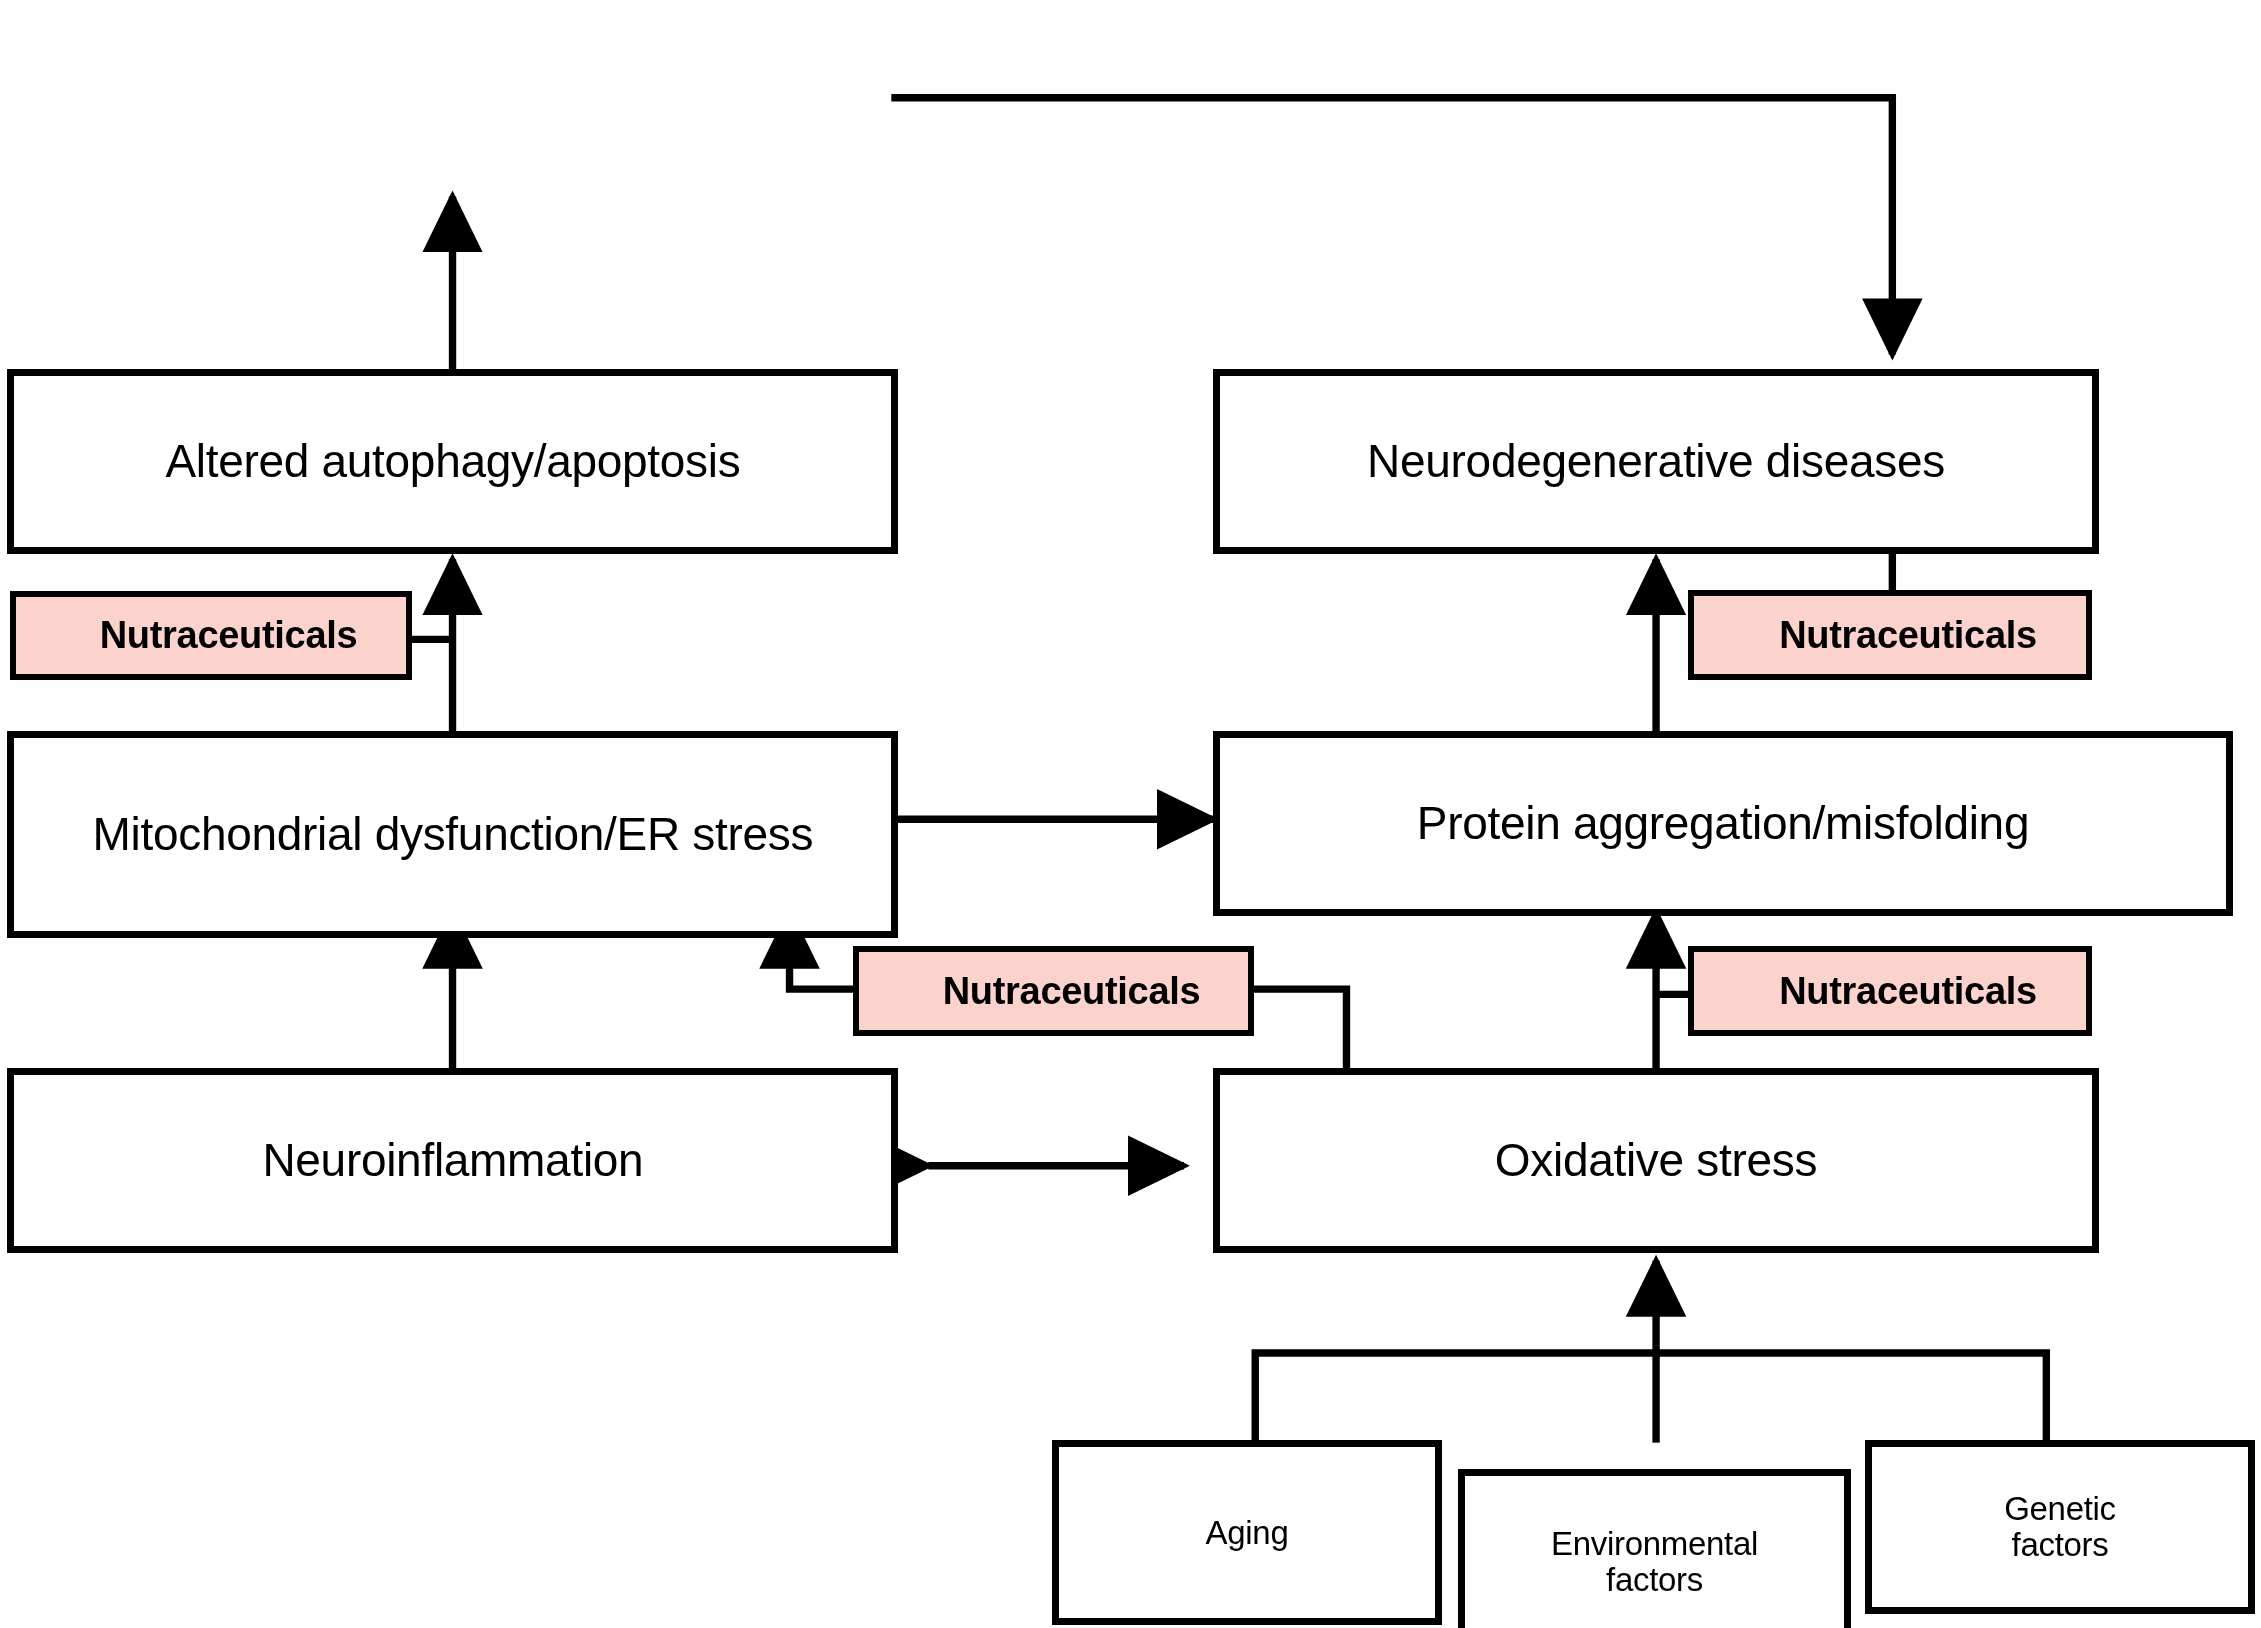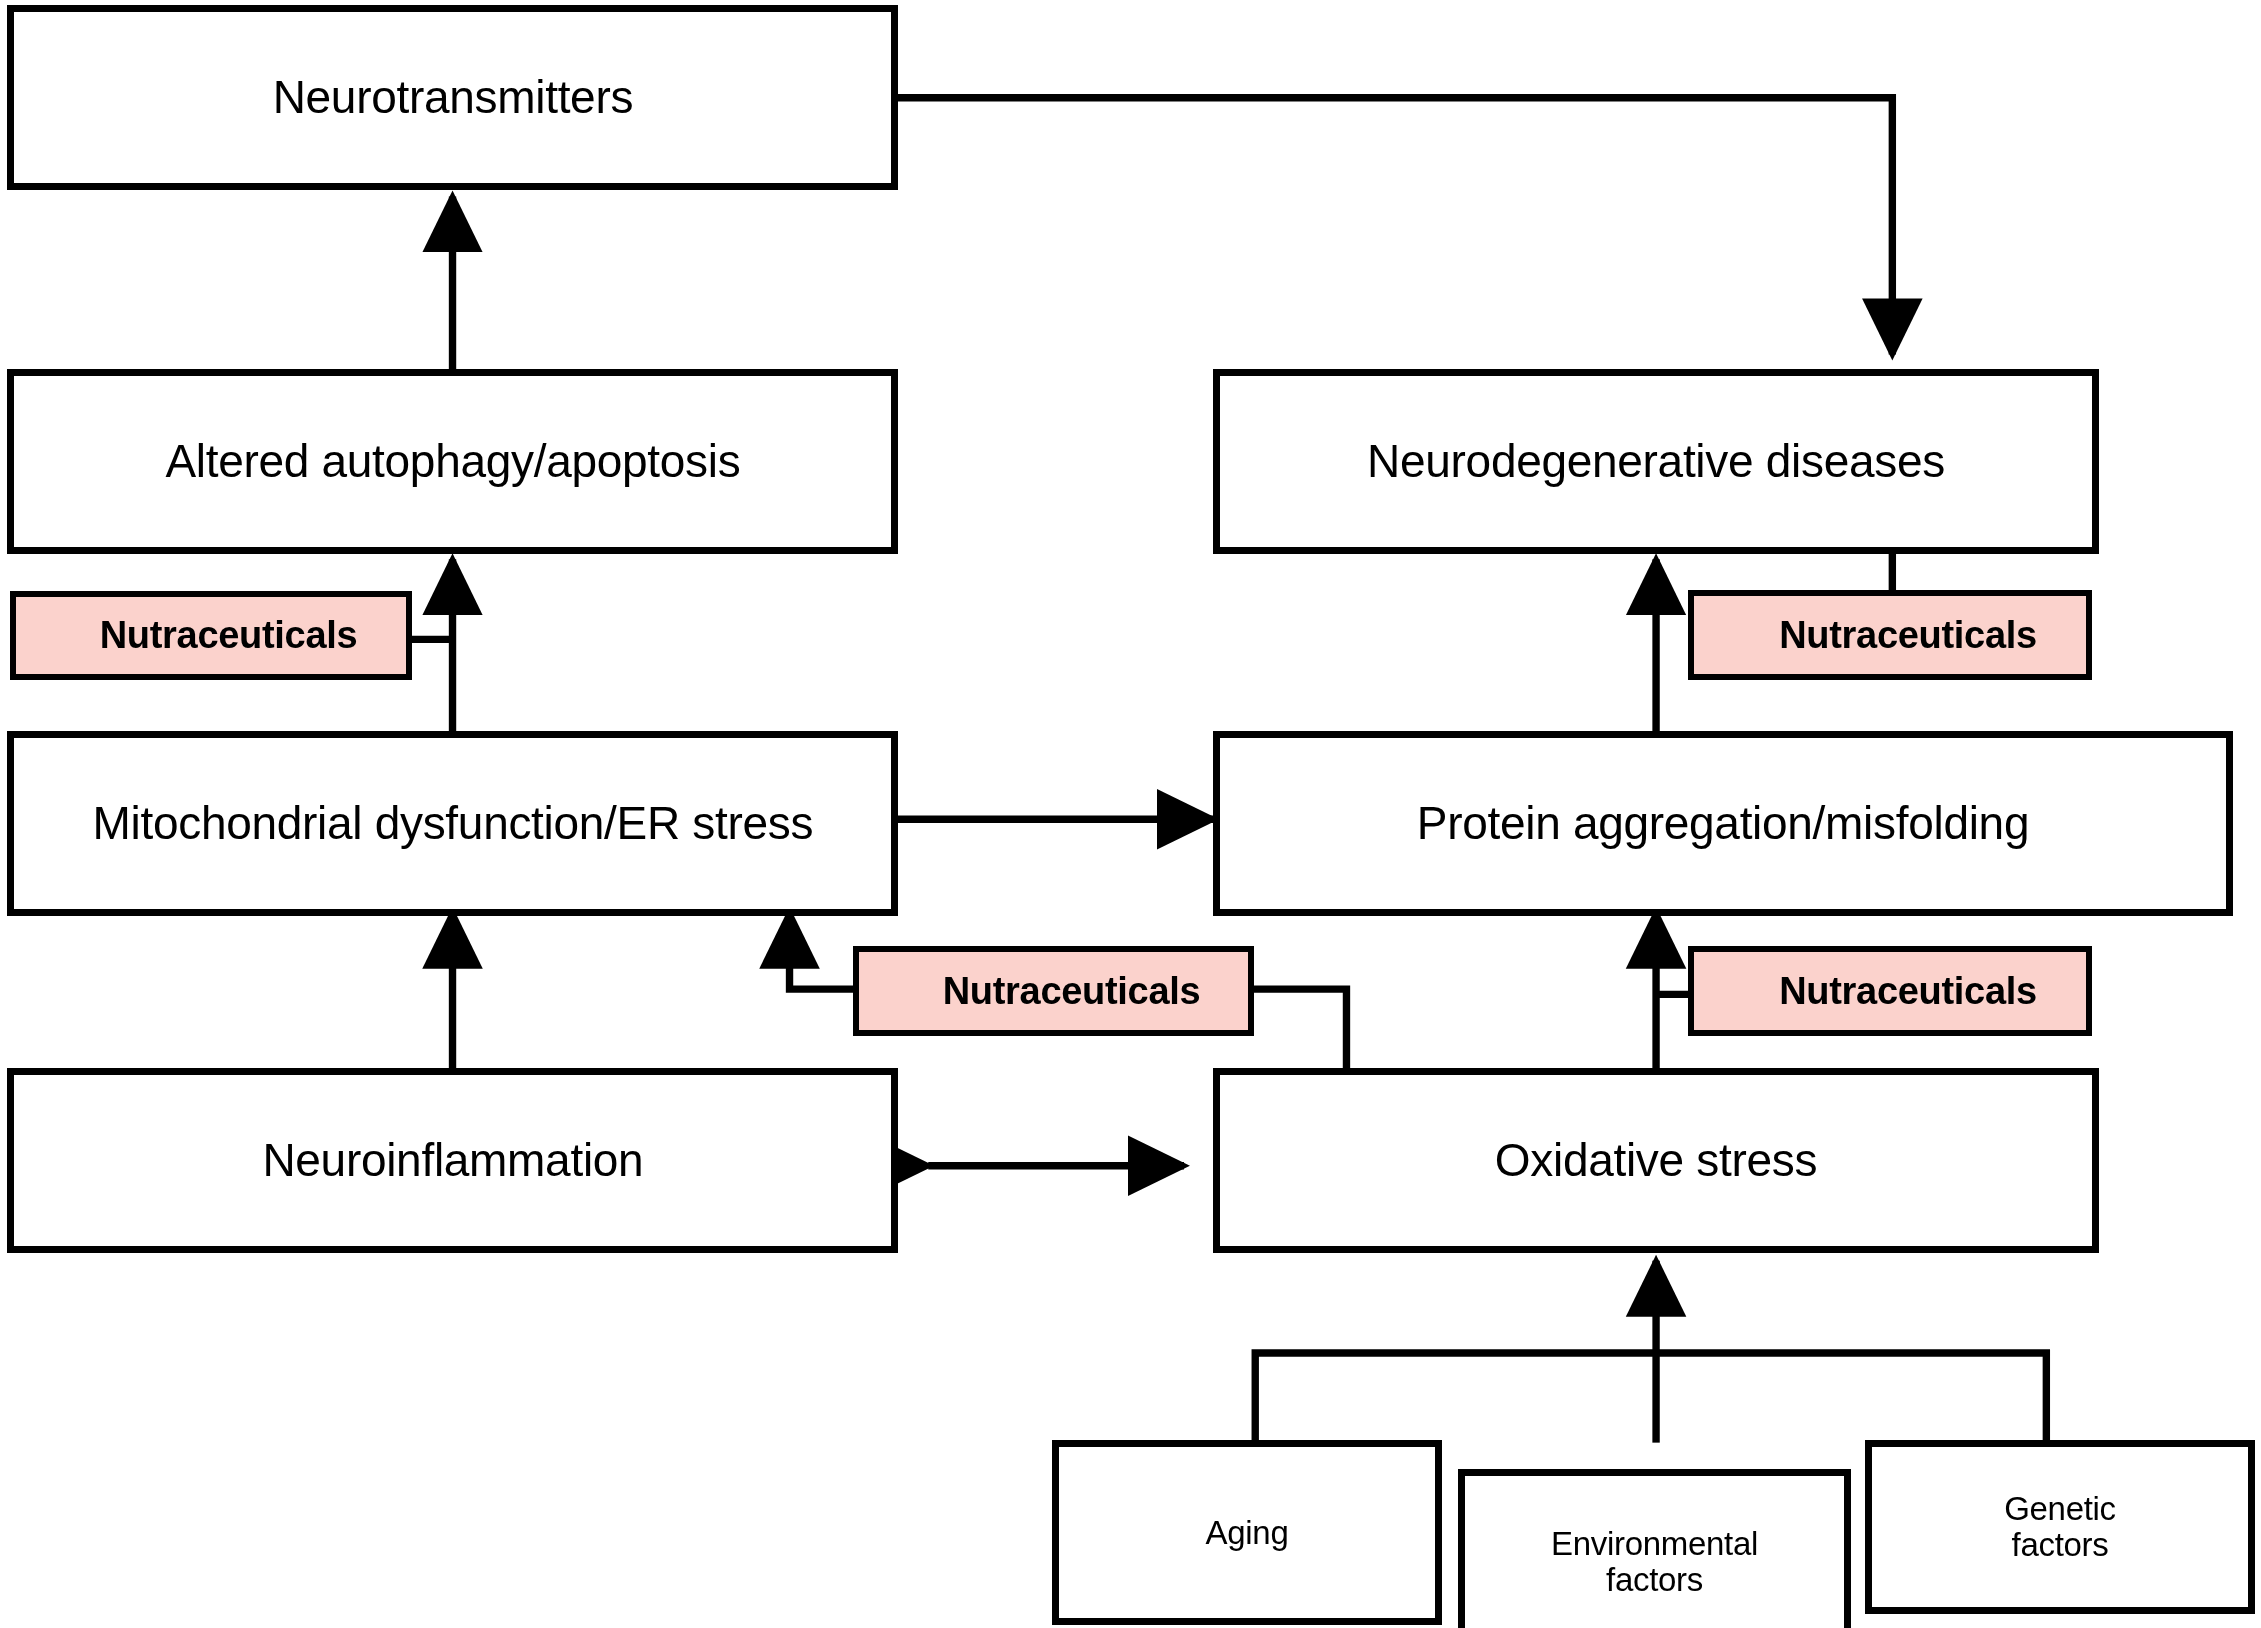--- a/index.html
+++ b/index.html
@@ -58,33 +58,30 @@
       <path d="M780,1212 L858,1212"></path>
 
       <path d="M1760,2210 L2245,2210" marker-start="url(#ah2)" marker-end="url(#ah)"></path>
 
       <path d="M2380,2735 L2380,2565 L3880,2565 L3880,2735"></path>
       <path d="M3140,2735 L3140,2565"></path>
       <path d="M3140,2565 L3140,2390" marker-end="url(#ah)"></path>
     </g>
   </svg>
 
-  <div class="node" style="left:7.4px;top:5.3px;width:891px;height:185px;">
-    <span class="lbl">Neurotransmitters</span>
-  </div>
 
   <div class="node" style="left:7.4px;top:369px;width:891px;height:185px;align-items:center;">
     <span class="lbl">Altered autophagy/apoptosis</span>
   </div>
 
   <div class="node" style="left:1213px;top:369px;width:886px;height:185px;">
     <span class="lbl">Neurodegenerative diseases</span>
   </div>
 
-  <div class="node" style="left:7.4px;top:731px;width:891px;height:185px;">
+  <div class="node" style="left:7.4px;top:731px;width:891px;height:207px;">
     <span class="lbl">Mitochondrial dysfunction/ER stress</span>
   </div>
 
   <div class="node" style="left:1213px;top:731px;width:1020px;height:185px;">
     <span class="lbl">Protein aggregation/misfolding</span>
   </div>
 
   <div class="node" style="left:7.4px;top:1068px;width:891px;height:185px;">
     <span class="lbl">Neuroinflammation</span>
   </div>

